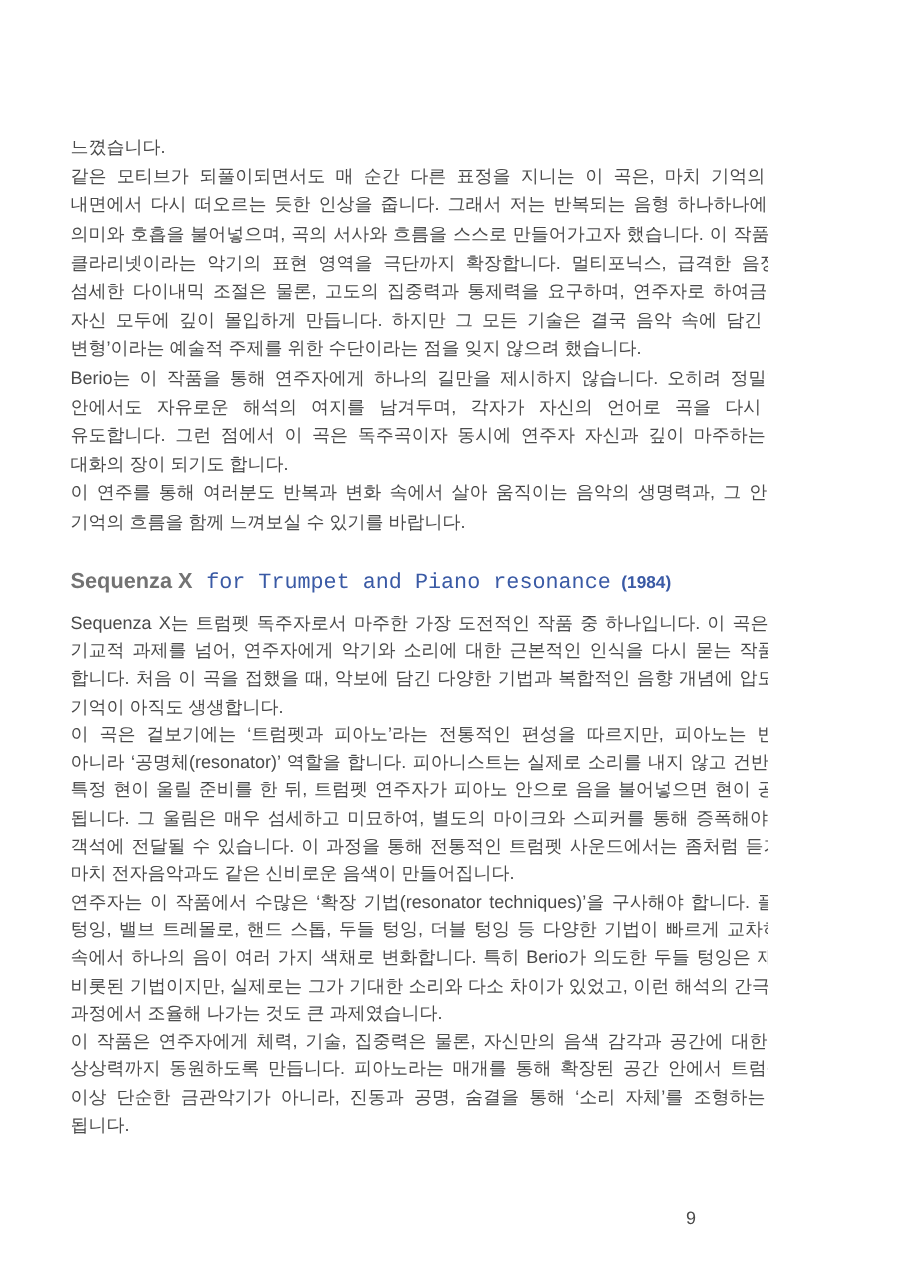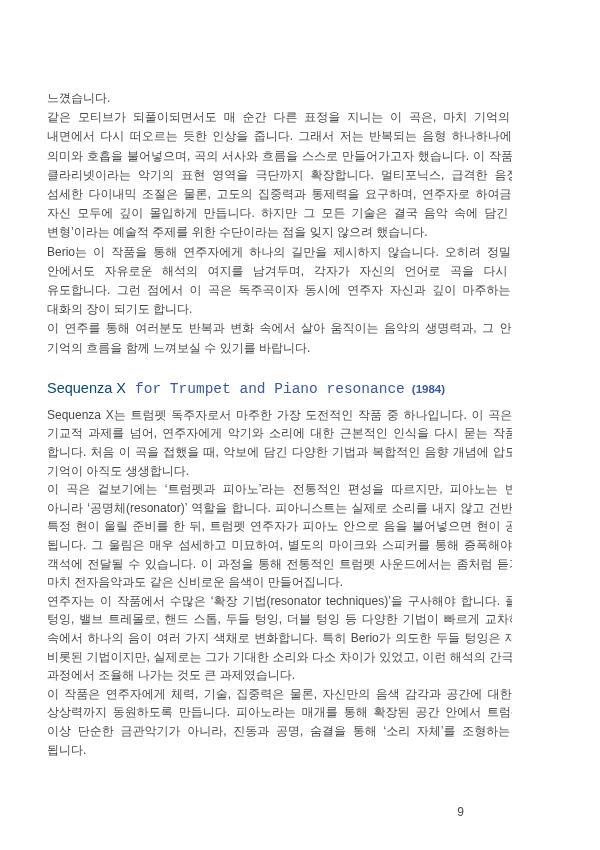--- a/index.html
+++ b/index.html
@@ -39,22 +39,22 @@
     letter-spacing: 0.2px;
   }
   .piece-heading {
     margin: 21px 0 8px 0;
     font-size: 14.5px;
     line-height: 18px;
     font-weight: normal;
     word-break: keep-all;
   }
   .title-bold {
-    font-weight: normal;
-    color: #0c4a6e;
+    font-weight: bold;
+    color: #737373;
     margin-right: 5px;
   }
   .title-rest {
     color: #3a5aa5;
     font-family: Liberation Mono, monospace;
   }
   .title-year {
     color: #3a5aa5;
     font-size: 11.5px;
     margin-left: 3px;

